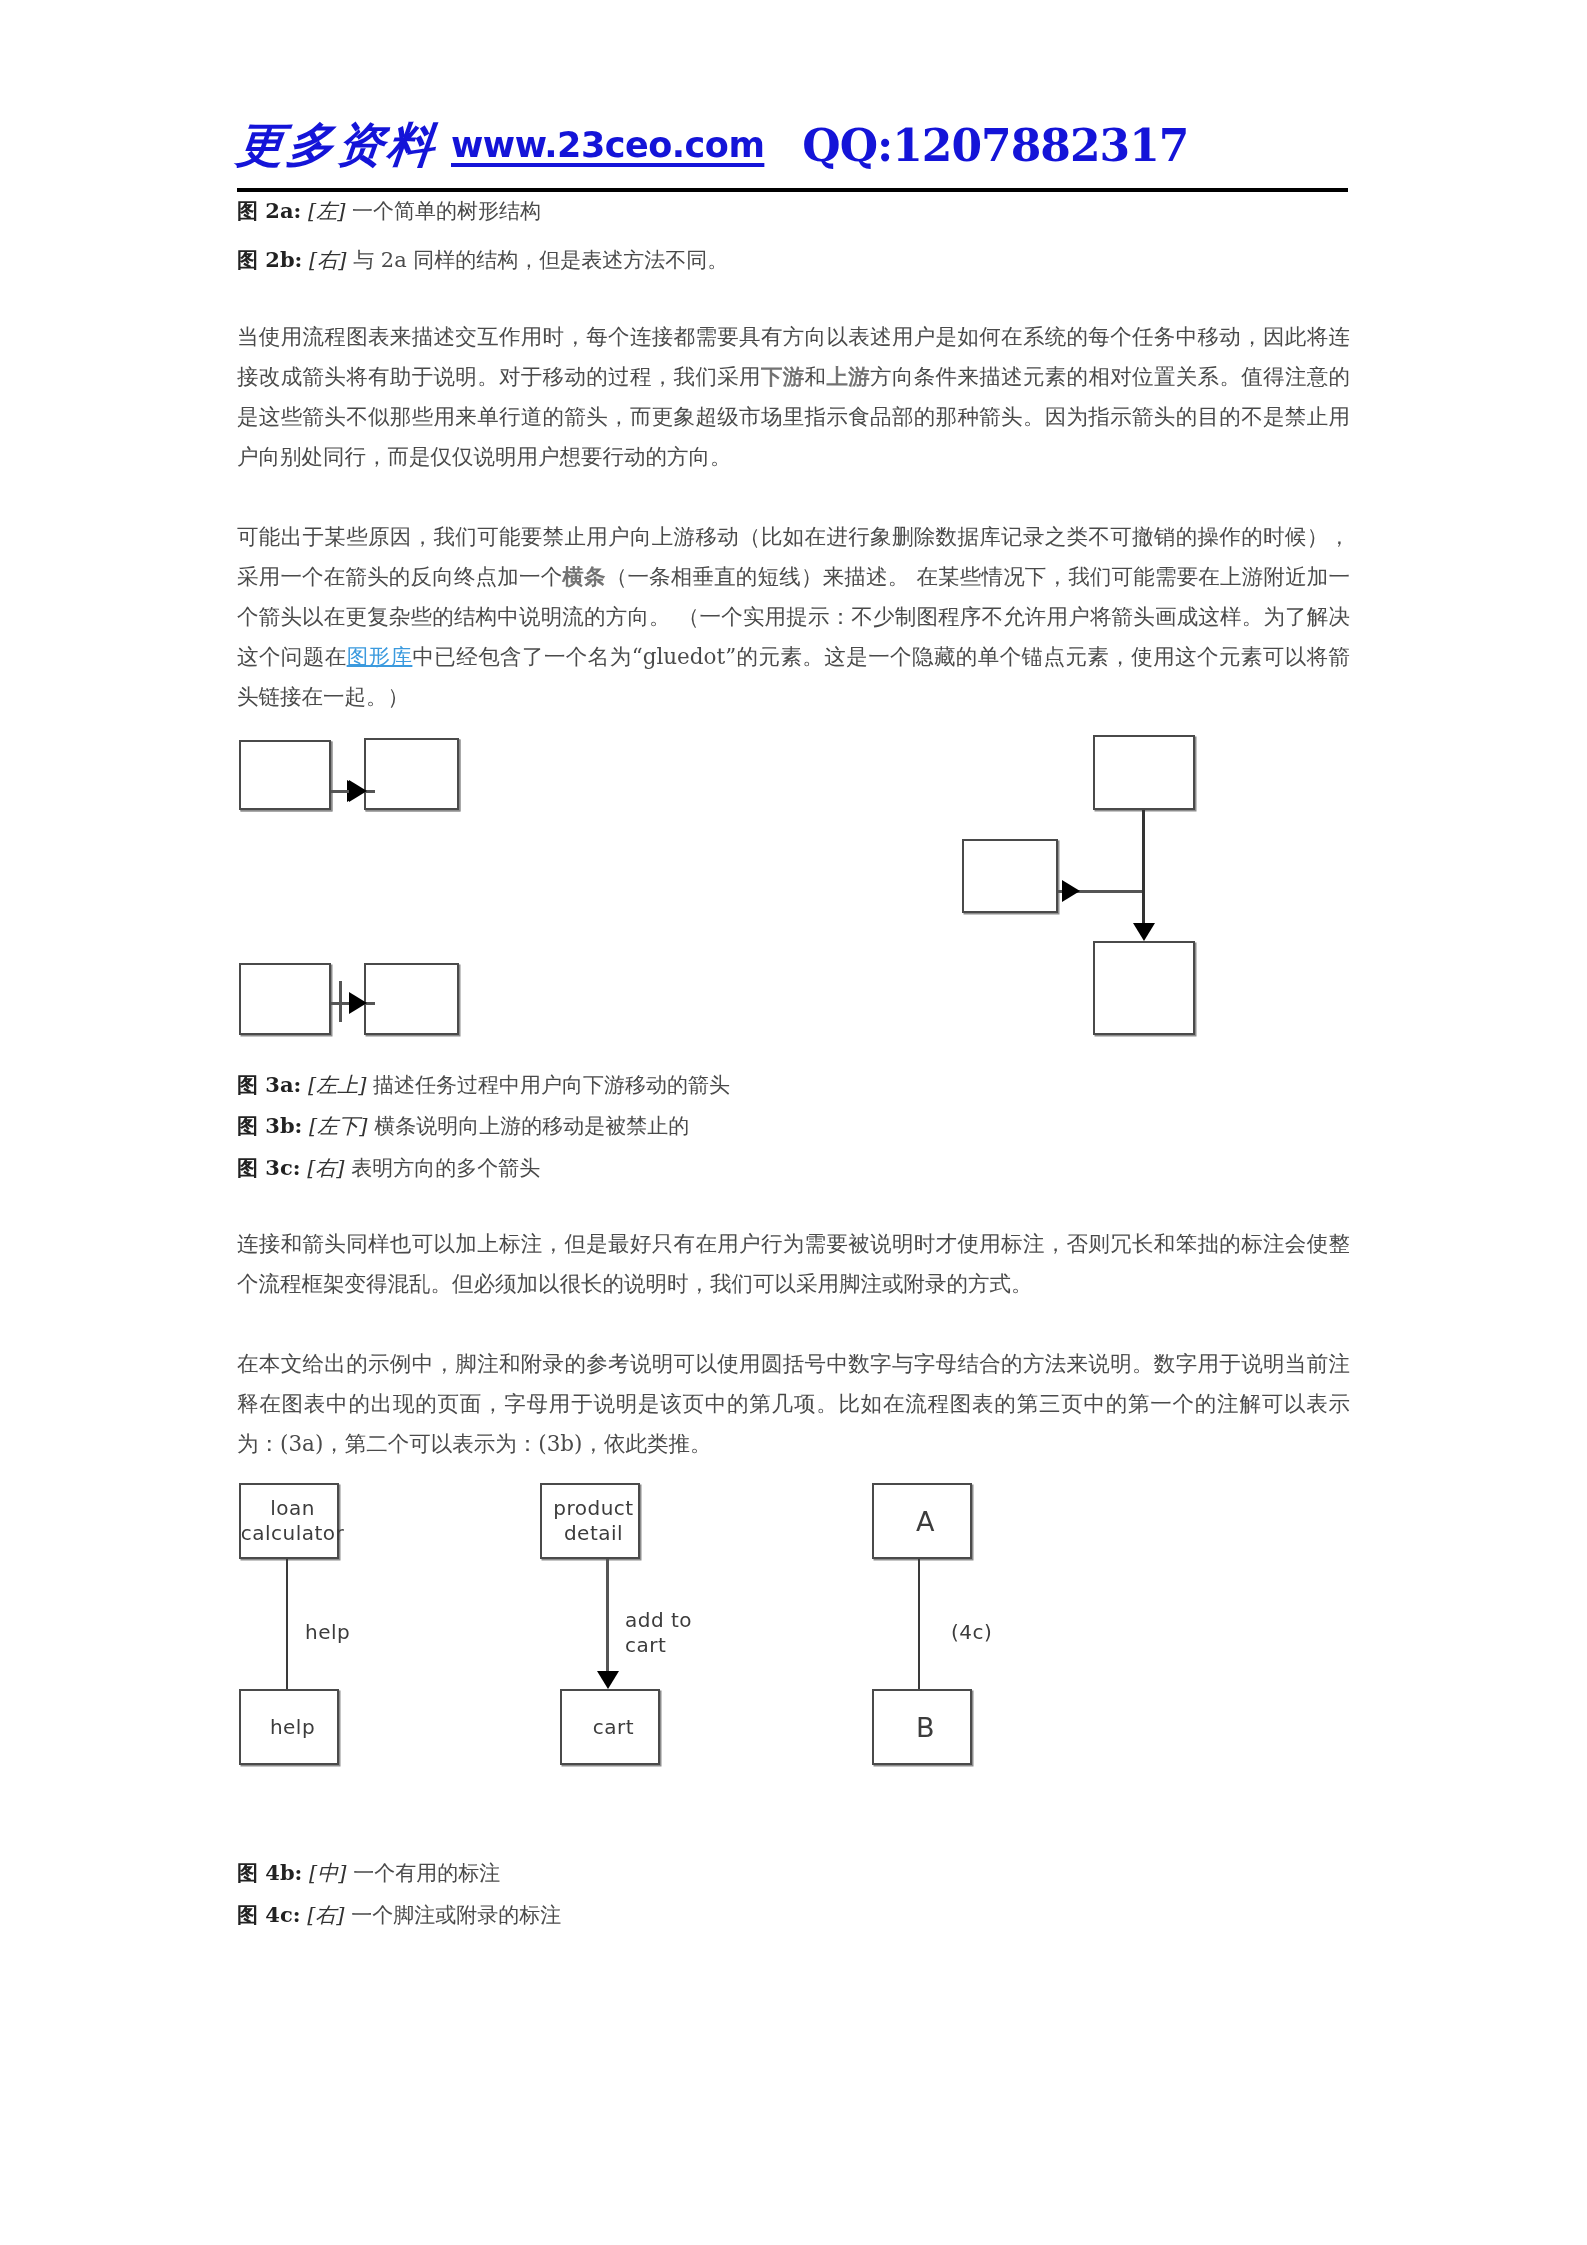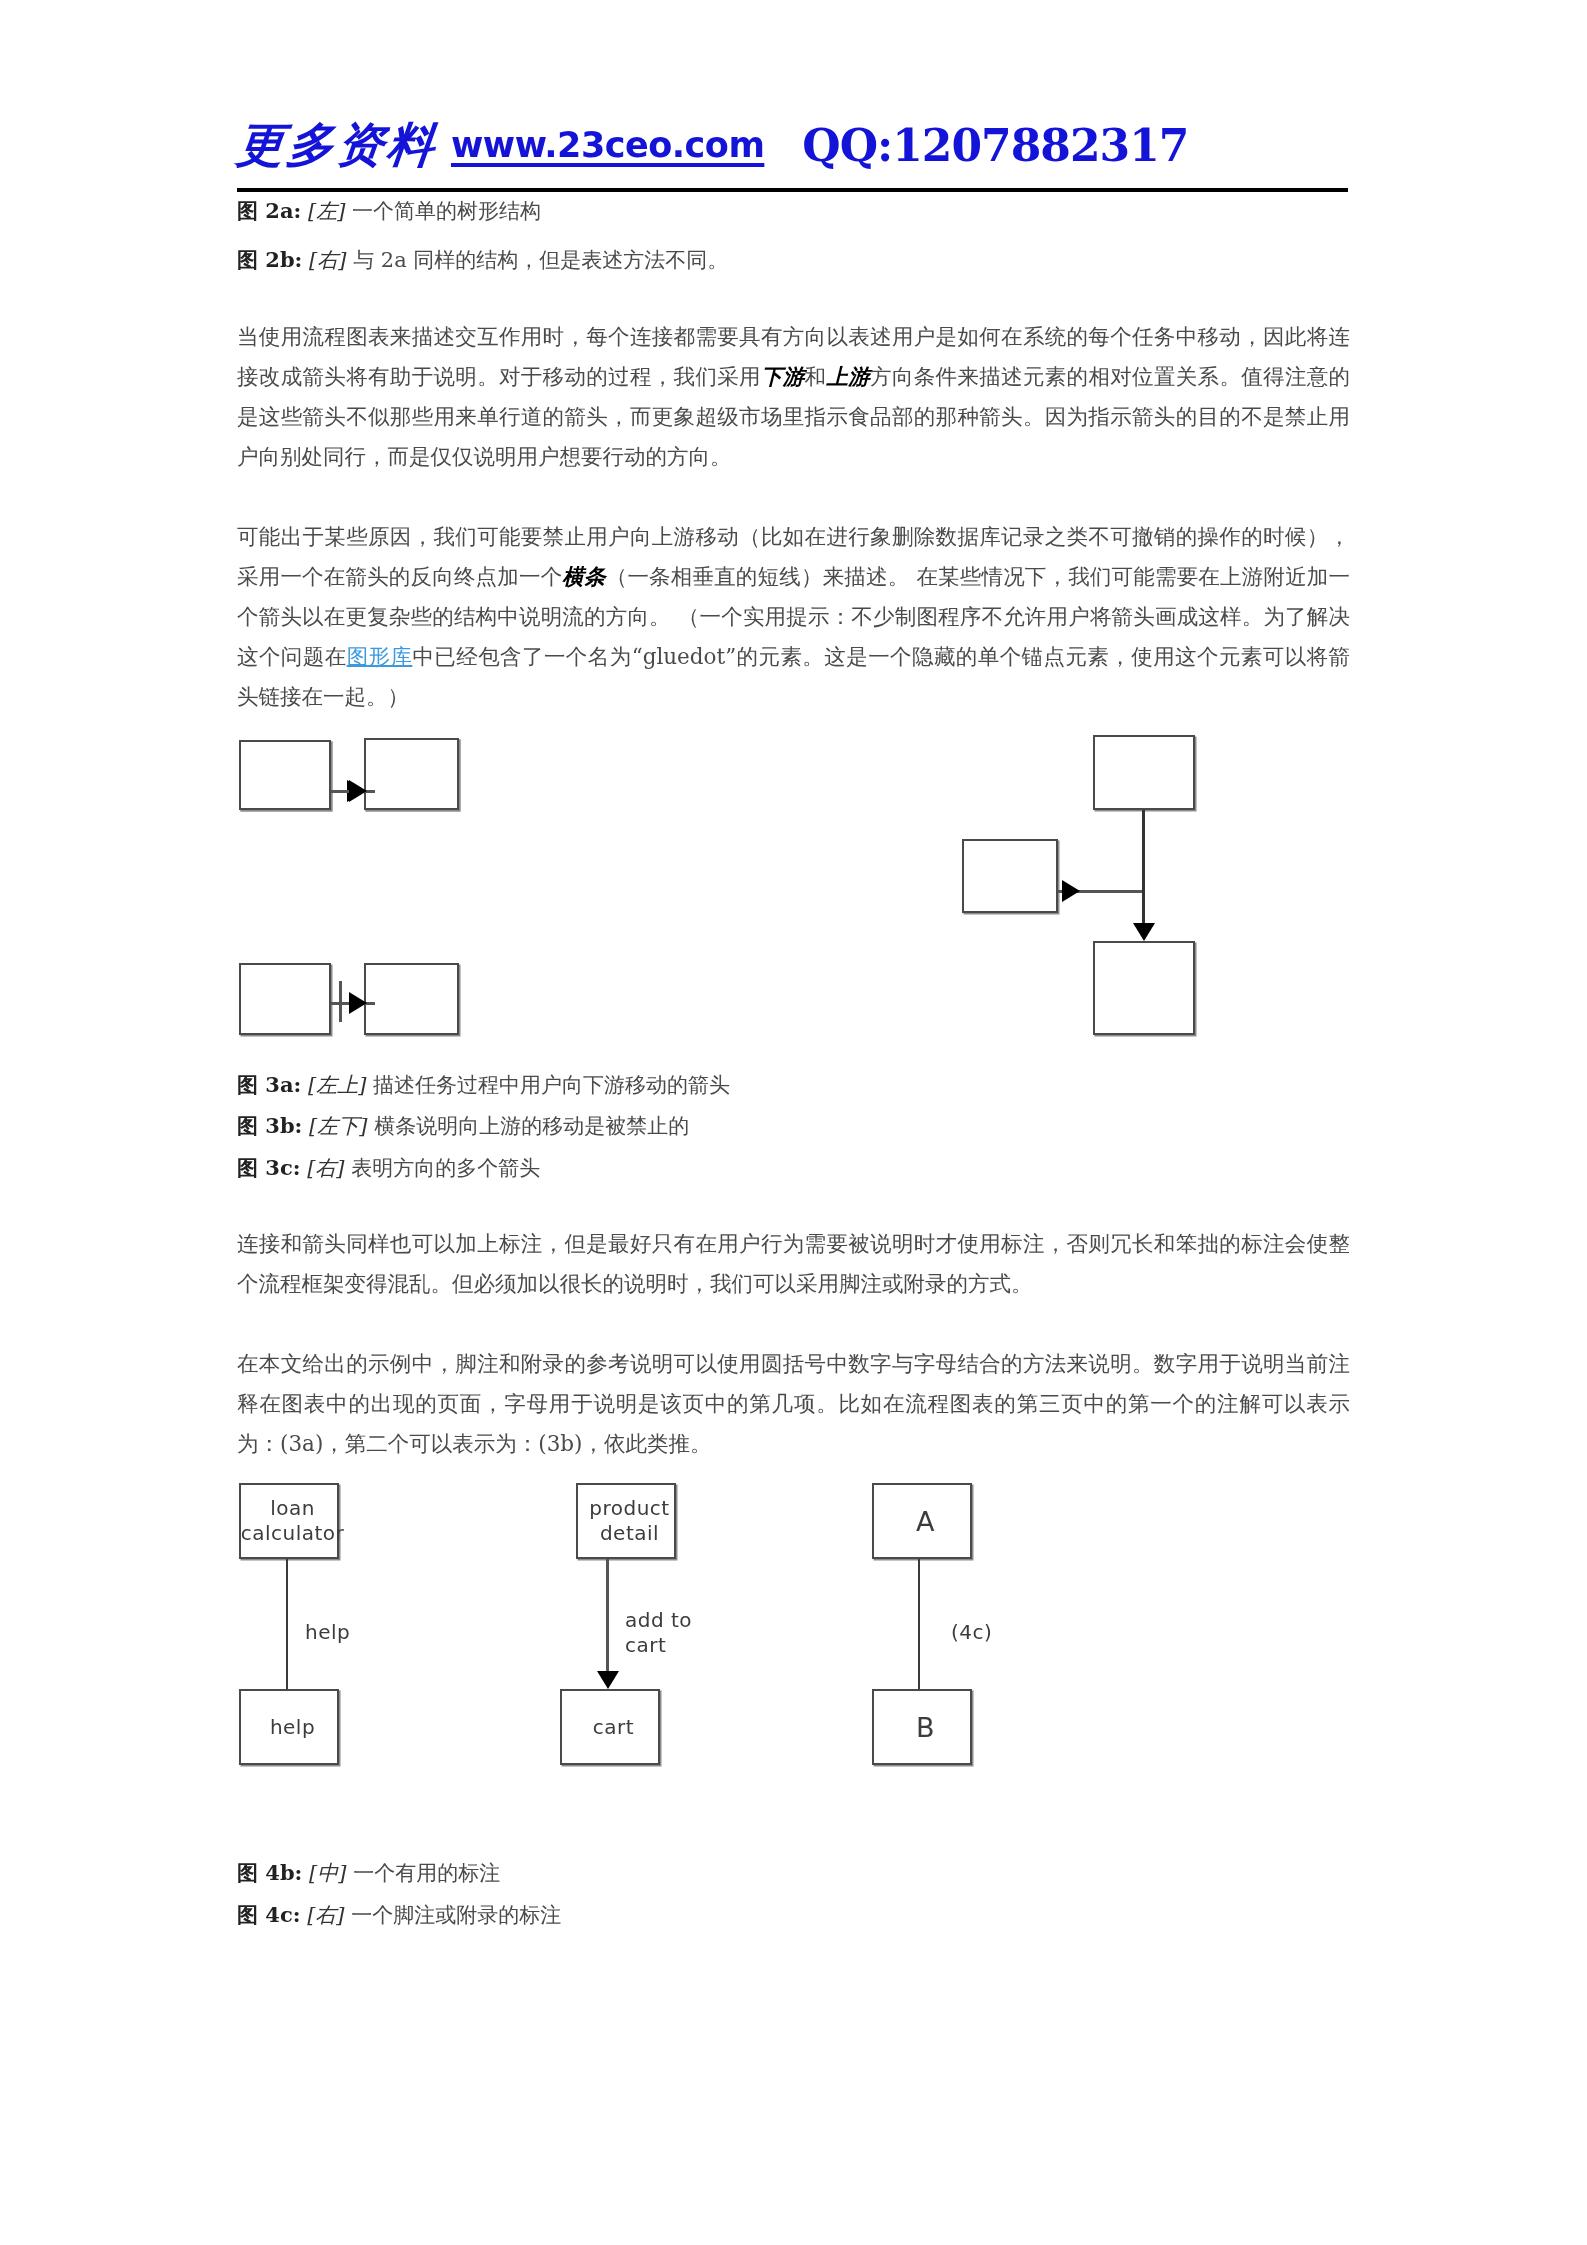--- a/index.html
+++ b/index.html
@@ -99,21 +99,21 @@
   .para {
     position: absolute;
     left: 237px;
     width: 1113px;
     font-size: 21.5px;
     line-height: 40px;
     text-align: justify;
     text-justify: inter-character;
     color: #4a4a4a;
   }
-  .para b { color: #000000; font-weight: bold; font-style: italic; }
+  .para b { color: #737373; font-weight: bold; }
   .para .link {
     color: #3b9ade;
     text-decoration: underline;
     text-decoration-thickness: 1.5px;
   }
 
   
   .dgm { position: absolute; }
   .box {
     position: absolute;
@@ -259,21 +259,21 @@
   <div class="box label top" style="left:239px;top:1483px;width:100px;height:76px">
     <span>loan
 calculator</span>
   </div>
   <div class="vline" style="left:286px;top:1559px;height:130px;width:2px;background:#3a3a3a"></div>
   <div class="edge-label" style="left:305px;top:1620px">help</div>
   <div class="box label" style="left:239px;top:1689px;width:100px;height:76px">
     <span>help</span>
   </div>
 
-  <div class="box label top" style="left:576px;top:1483px;width:100px;height:76px">
+  <div class="box label top" style="left:540px;top:1483px;width:100px;height:76px">
     <span>product
 detail</span>
   </div>
   <div class="vline" style="left:606px;top:1559px;height:118px;width:3px;background:#555"></div>
   <div class="arrowhead-d" style="left:597px;top:1671px"></div>
   <div class="edge-label" style="left:625px;top:1608px">add to
 cart</div>
   <div class="box label" style="left:560px;top:1689px;width:100px;height:76px">
     <span>cart</span>
   </div>

